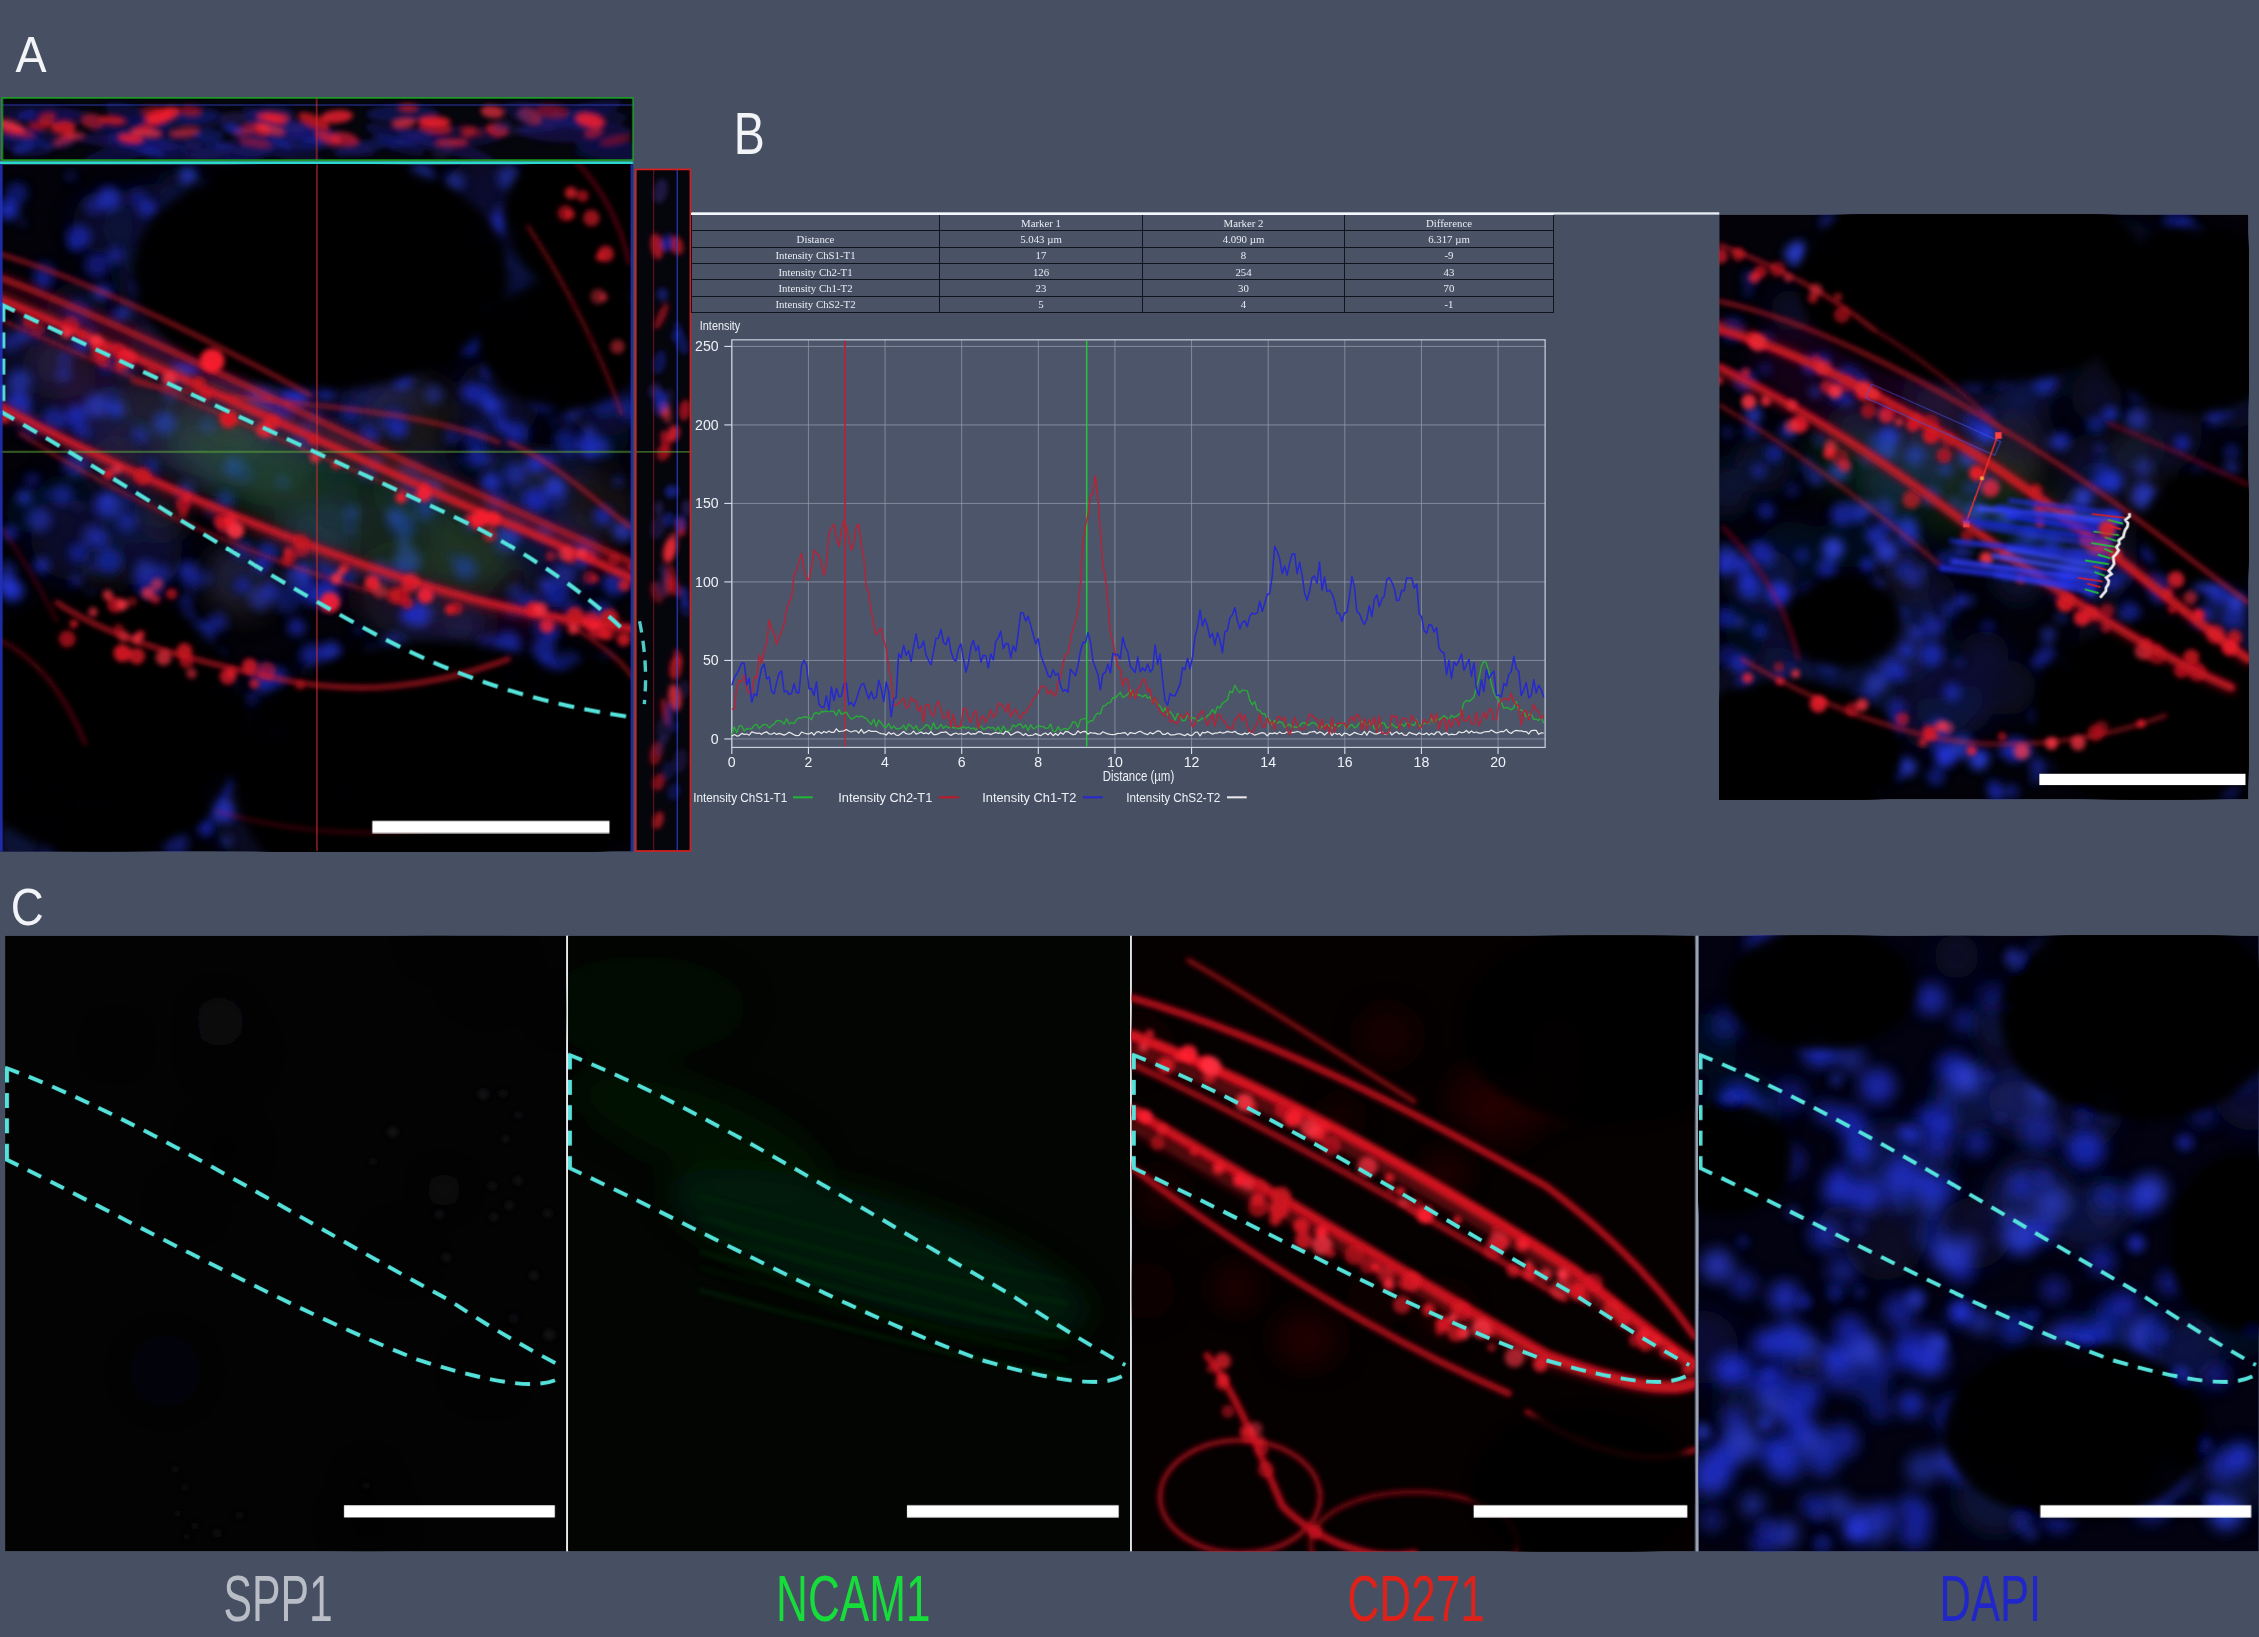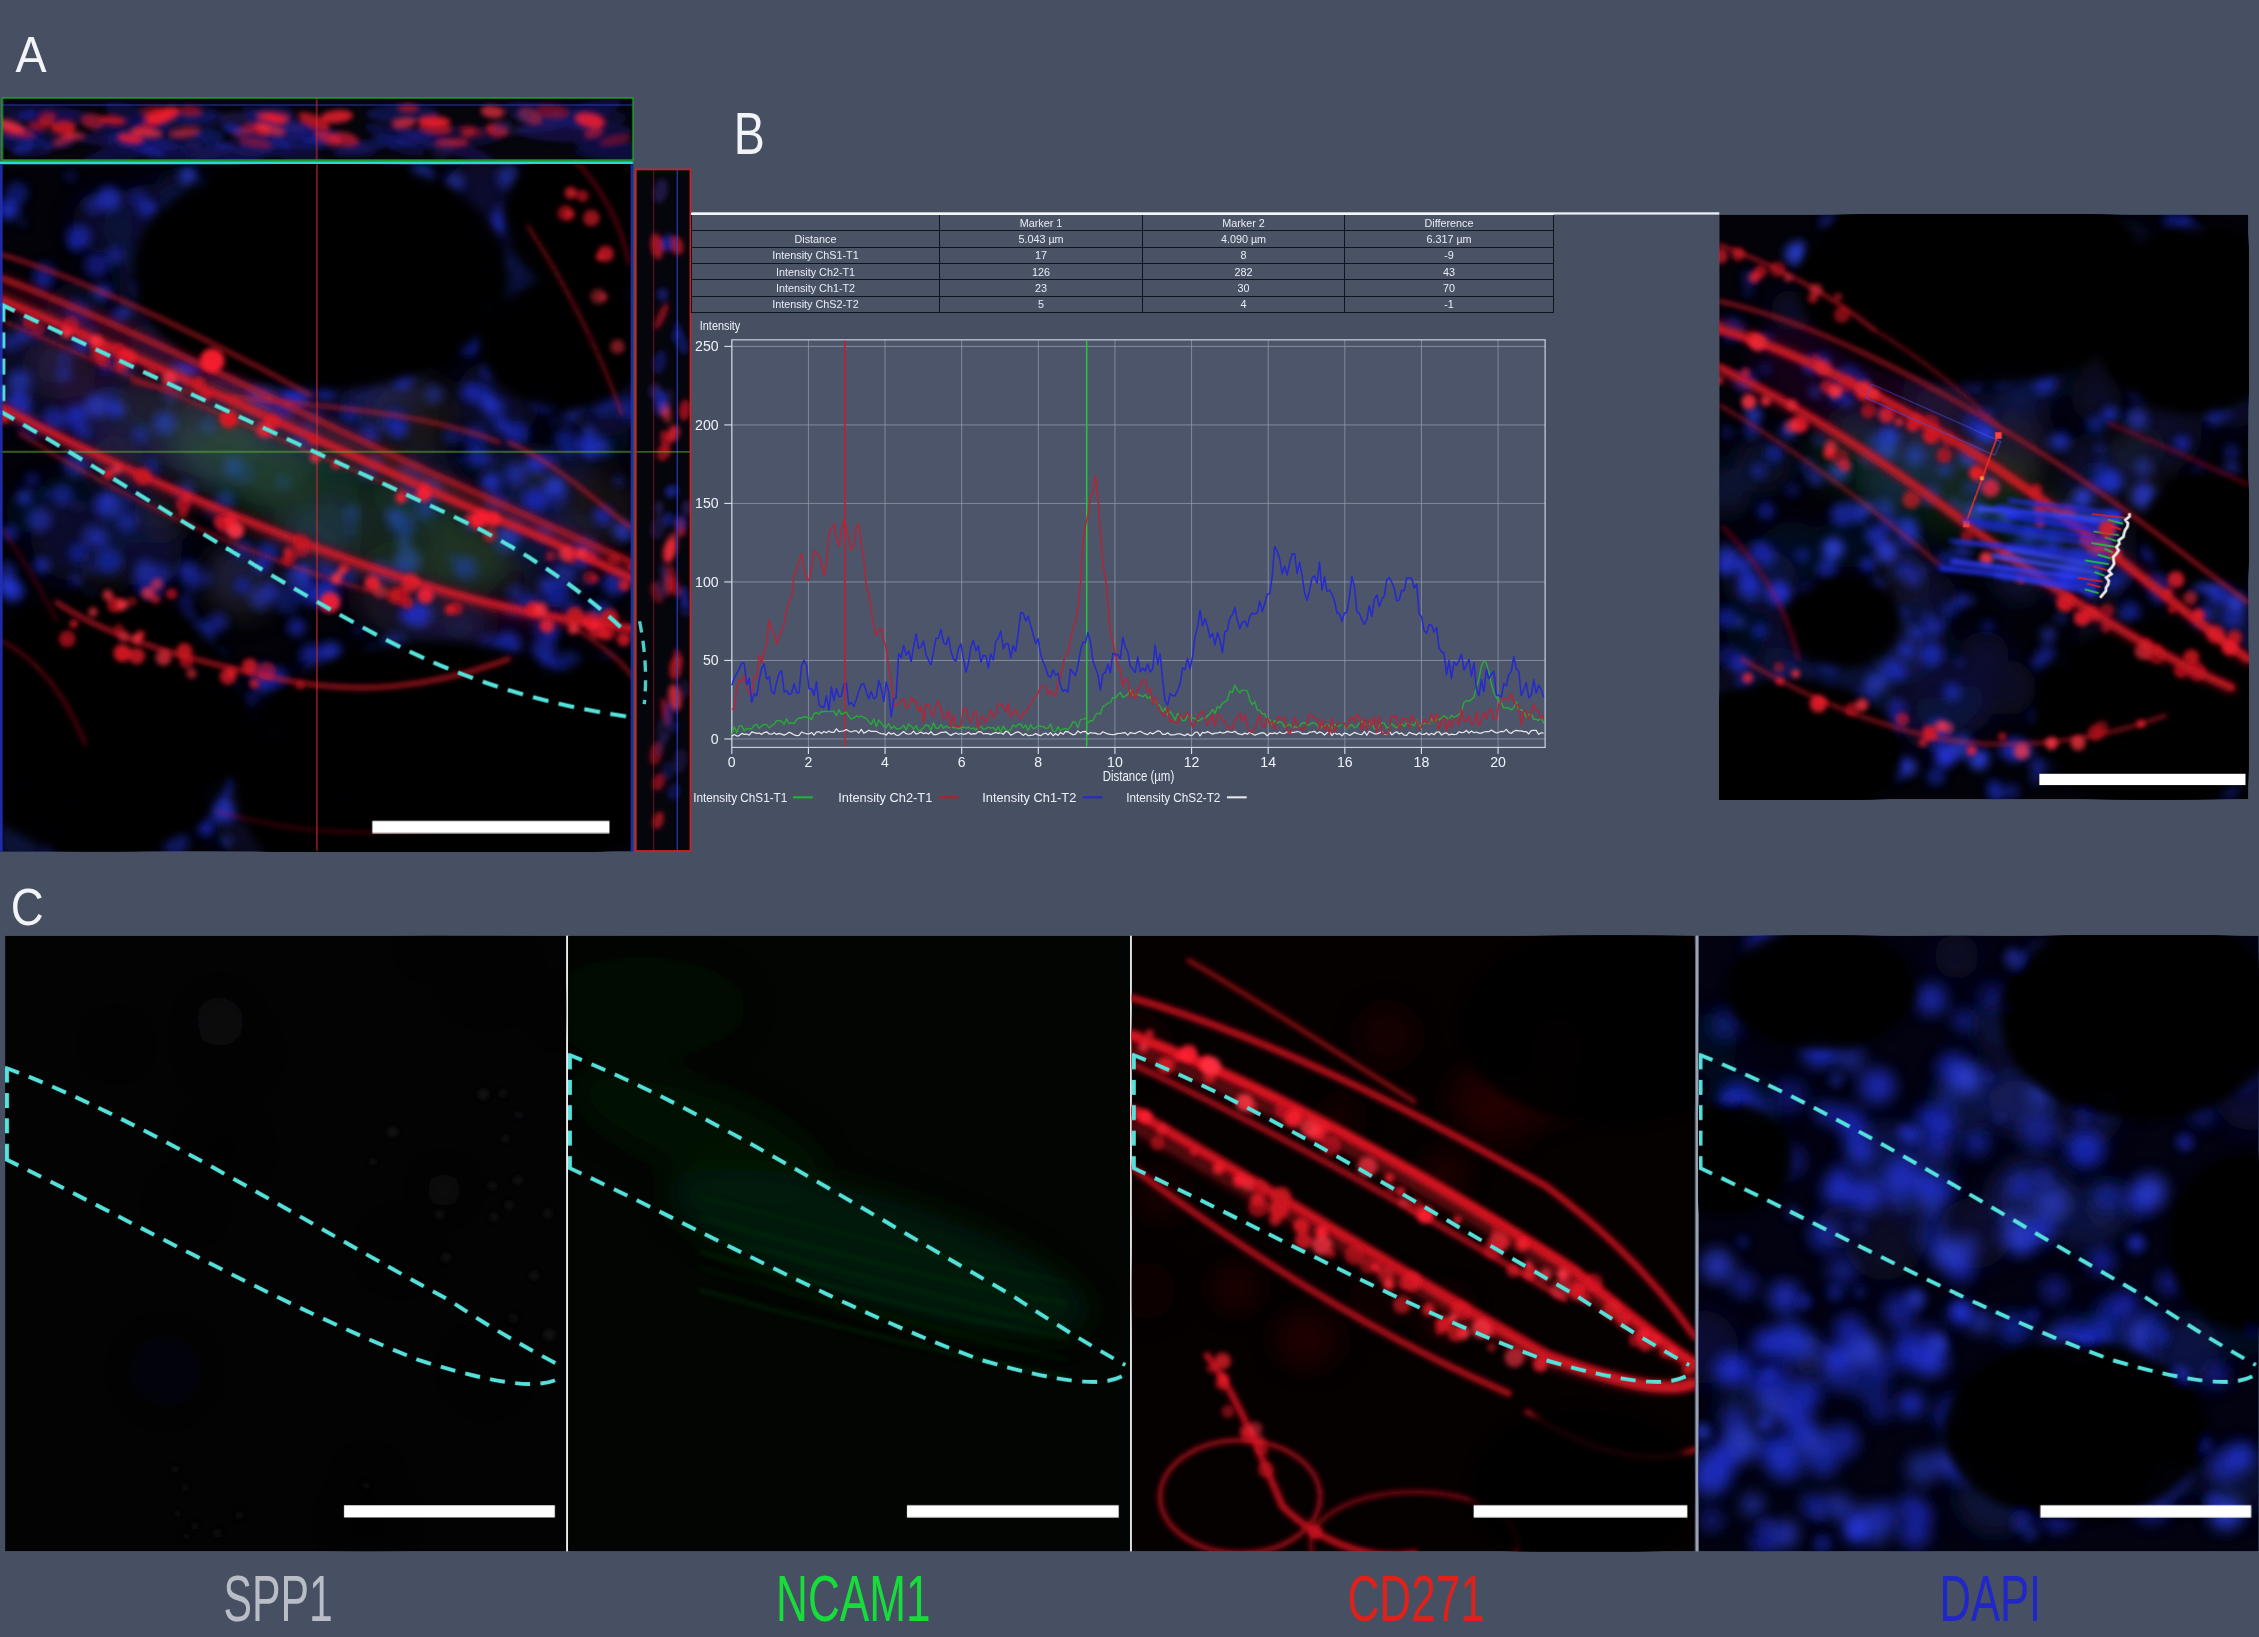--- a/index.html
+++ b/index.html
@@ -1,19 +1,19 @@
 <!DOCTYPE html>
 <html style="font-size:15px"><head><meta charset="utf-8"><style>
 html,body{margin:0;padding:0;background:#475063;}
 #fig{position:relative;width:2260px;height:1637px;background:#475063;overflow:hidden;font-family:"Liberation Sans",sans-serif;}
 #fig svg{position:absolute;left:0;top:0;}
 table.zen{position:absolute;left:691px;top:213px;width:863px;height:100px;border-collapse:collapse;table-layout:fixed;
  background:#4a5366;color:#e9ecf3;font-family:"Liberation Sans",sans-serif;font-size:10.8px;
  border:1.9px solid #aeb6c4;border-top:2.4px solid #f4f7fb;}
-table.zen td{border:1.4px solid #10141f;text-align:center;vertical-align:middle;padding:0;overflow:hidden;white-space:nowrap;}
+table.zen td{border:1.4px solid #10141f;text-align:center;vertical-align:middle;padding:0;overflow:hidden;white-space:nowrap;font-family:Liberation Serif, serif;}
 </style></head><body>
 <div id="fig">
 <svg width="2260" height="1637" viewBox="0 0 2400 1739">
 <defs>
 <filter id="b2" x="-60%" y="-60%" width="220%" height="220%">
           <feGaussianBlur stdDeviation="2"></feGaussianBlur>
         </filter>
 <filter id="b3" x="-60%" y="-60%" width="220%" height="220%">
           <feGaussianBlur stdDeviation="3"></feGaussianBlur>
         </filter>
@@ -1827,21 +1827,21 @@
         </tr>
         <tr>
           <td>Intensity ChS1-T1</td>
           <td>17</td>
           <td>8</td>
           <td>-9</td>
         </tr>
         <tr>
           <td>Intensity Ch2-T1</td>
           <td>126</td>
-          <td>282</td>
+          <td>254</td>
           <td>43</td>
         </tr>
         <tr>
           <td>Intensity Ch1-T2</td>
           <td>23</td>
           <td>30</td>
           <td>70</td>
         </tr>
         <tr>
           <td>Intensity ChS2-T2</td>

